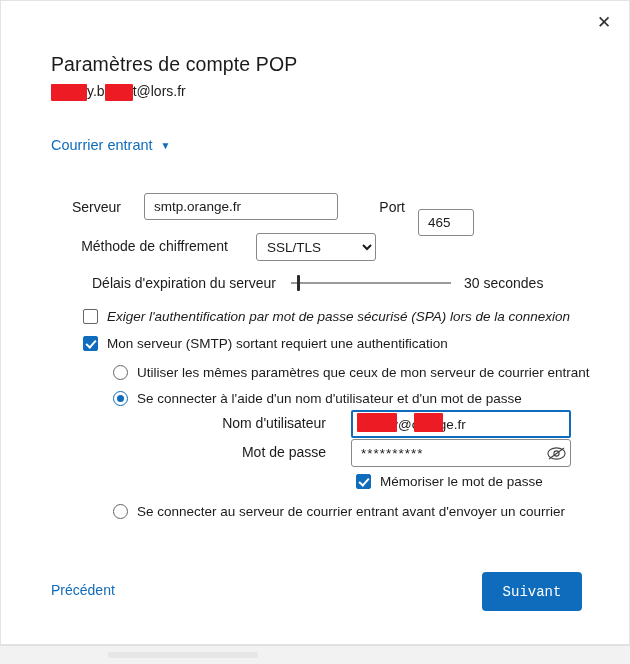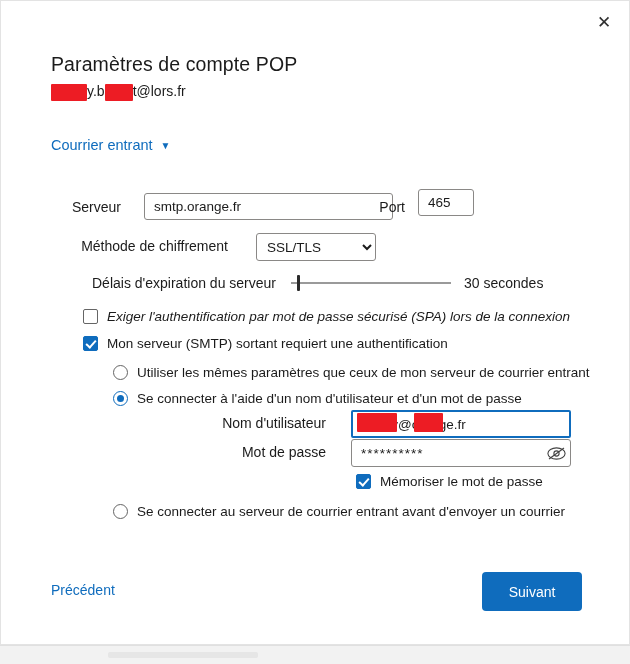--- a/index.html
+++ b/index.html
@@ -119,23 +119,23 @@
     font-family: "Liberation Sans", sans-serif;
     font-size: 13.5px;
     color: #1b1b1b;
     padding: 0 9px;
     height: 27px;
     line-height: 25px;
     outline: none;
   }
 
   #serveur-label { left: 60px; top: 198px; width: 60px; }
-  #serveur-input { left: 143px; top: 192px; width: 249px; }
+  #serveur-input { left: 143px; top: 192px; width: 194px; }
   #port-label { left: 360px; top: 198px; width: 44px; }
-  #port-input { left: 417px; top: 188px; width: 56px; }
+  #port-input { left: 417px; top: 208px; width: 56px; }
 
   #chiffrement-label { left: 60px; top: 237px; width: 167px; }
   .select-wrap {
     position: absolute;
     left: 255px;
     top: 232px;
     width: 120px;
     height: 28px;
   }
   .select-wrap select {
@@ -304,21 +304,21 @@
   .primary-btn {
     position: absolute;
     left: 481px;
     top: 571px;
     width: 100px;
     height: 39px;
     background: #0f6cbd;
     color: #ffffff;
     border: none;
     border-radius: 4px;
-    font-family: Liberation Sans, sans-serif;
+    font-family: Liberation Mono, monospace;
     font-size: 14px;
     cursor: pointer;
     text-align: center;
   }
 </style>
 </head>
 <body>
 
 <div class="dialog">
 

